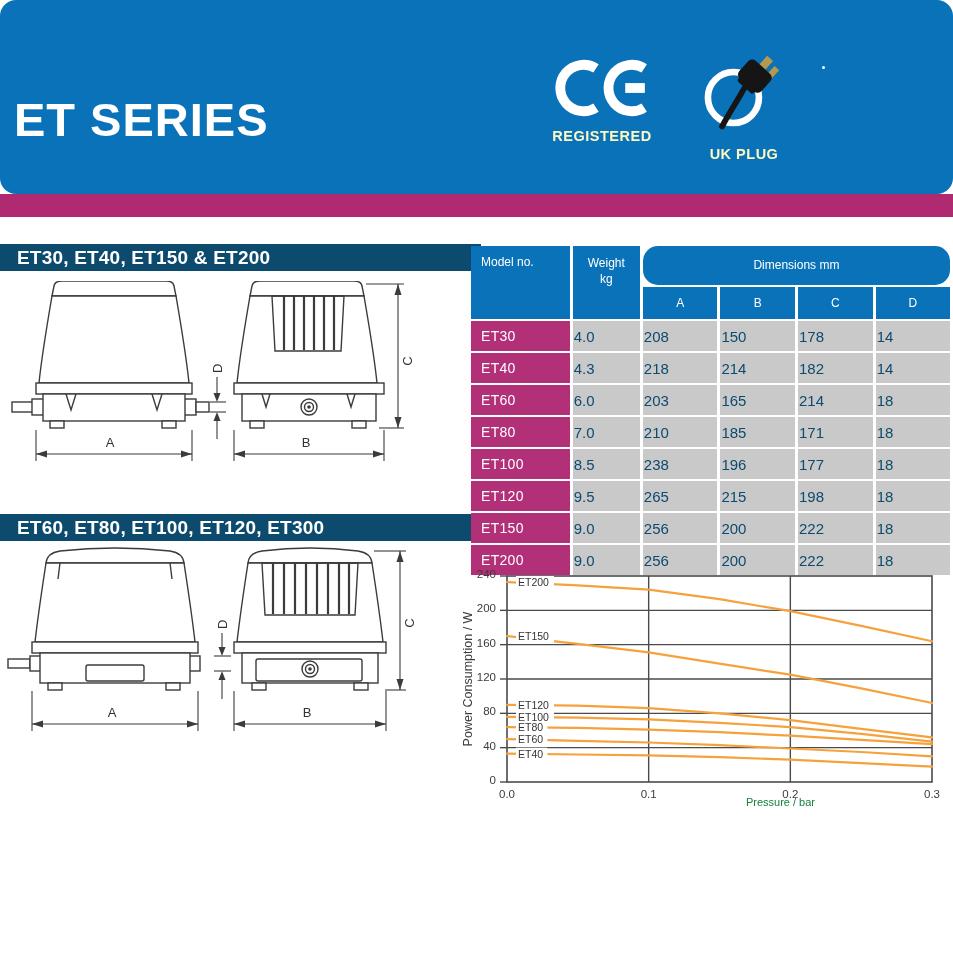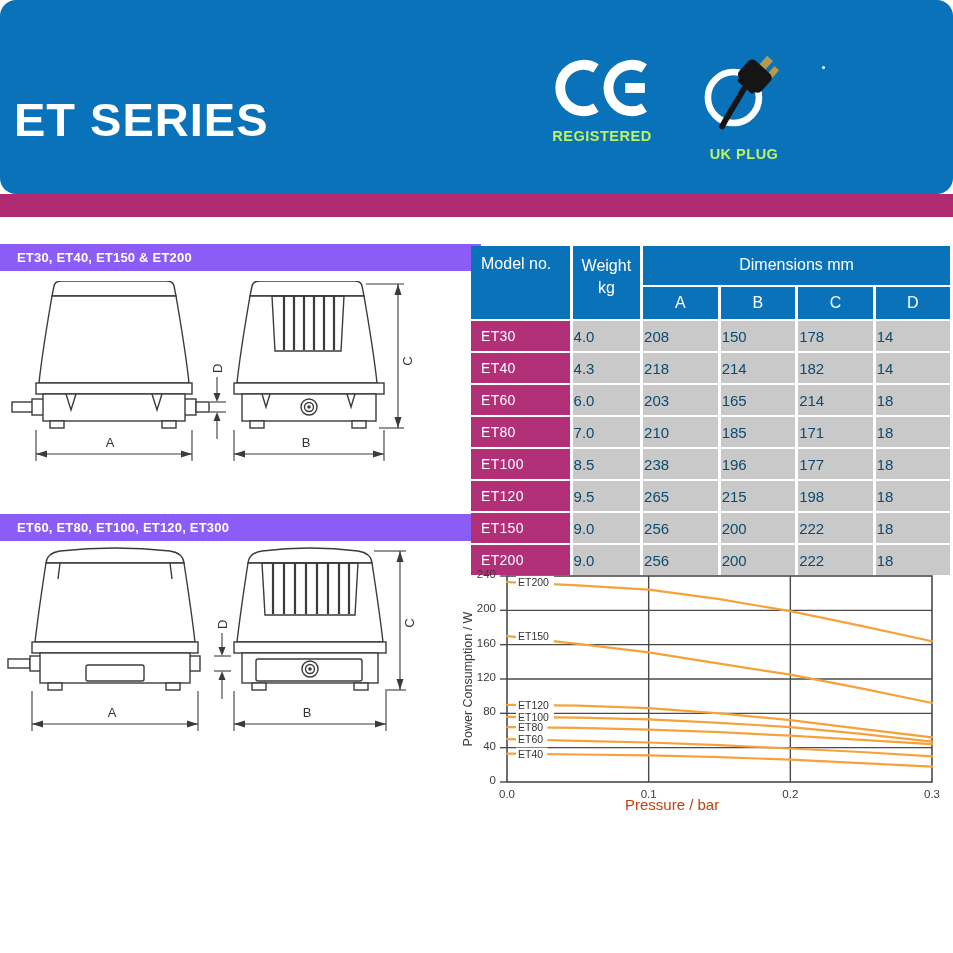--- a/index.html
+++ b/index.html
@@ -5,48 +5,48 @@
   html,body{margin:0;padding:0;background:#fff;}
   body{width:953px;height:953px;font-family:"Liberation Sans",sans-serif;position:relative;overflow:hidden;}
   .page{position:absolute;left:0;top:0;width:953px;height:953px;background:#fff;}
 
   
   .top-band{position:absolute;left:0;top:0;width:953px;height:194px;background:#0a72b8;border-radius:16px;}
   .page-title{position:absolute;left:14px;top:92px;margin:0;color:#fff;font-size:47px;font-weight:800;letter-spacing:1px;}
   .cert{position:absolute;text-align:center;}
   .cert-ce{left:549px;top:56px;width:106px;}
   .cert-plug{left:696px;top:50px;width:96px;}
-  .cert-label{color:#bef264;font-size:14.5px;font-weight:bold;letter-spacing:.5px;margin-top:4px;white-space:nowrap;}
+  .cert-label{color:#fef9c3;font-size:14.5px;font-weight:bold;letter-spacing:.5px;margin-top:4px;white-space:nowrap;}
   .speck{position:absolute;left:822px;top:66px;width:3px;height:3px;background:#fff;border-radius:50%;}
   .stripe{position:absolute;left:0;top:194px;width:953px;height:23px;background:#b02a72;}
 
   
-  .section-bar{position:absolute;left:0;width:481px;height:27px;background:#8b5cf6;color:#fff;
-    font-size:13px;font-weight:bold;line-height:27px;padding-left:17px;box-sizing:border-box;letter-spacing:.2px;}
+  .section-bar{position:absolute;left:0;width:481px;height:27px;background:#0c4a6e;color:#fff;
+    font-size:19px;font-weight:bold;line-height:27px;padding-left:17px;box-sizing:border-box;letter-spacing:.2px;}
   .bar1{top:244px;} .bar2{top:514px;}
   .drawing{position:absolute;left:0;}
   .drawing1{top:281px;} .drawing2{top:547px;}
 
   
   .spec-table{position:absolute;left:468px;top:244px;border-collapse:separate;border-spacing:3px 2px;table-layout:fixed;}
-  .spec-table th{background:#0a72b8;color:#fff;font-weight:normal;font-size:16px;}
+  .spec-table th{background:#0a72b8;color:#fff;font-weight:normal;font-size:12px;}
   .spec-table .th-model{width:90px;text-align:left;padding:9px 0 0 10px;vertical-align:top;height:64px;}
   .spec-table .th-weight{width:66px;padding-top:9px;vertical-align:top;line-height:1.35;}
-  .spec-table .th-dims{height:33px;text-align:center;}
+  .spec-table .th-dims{height:33px;text-align:center;border-radius:15px;}
   .spec-table .th-dimcol{width:74px;height:27px;text-align:center;}
   .spec-table td{height:28px;font-size:15px;margin-top:28px;}
   .spec-table td.model{background:#b23077;color:#fff;font-size:14px;text-align:left;padding-left:10px;letter-spacing:.3px;}
   .spec-table td.val{background:#c9c9c9;color:#0c4a6e;text-align:left;}
 
   
   .chart-panel{position:absolute;left:458px;top:560px;width:495px;height:256px;}
   .chart-svg{position:absolute;left:0;top:0;}
   .chart-svg text.tick{font-family:"Liberation Sans",sans-serif;font-size:11.5px;fill:#3c3c3c;}
   .chart-svg text.slabel{font-family:"Liberation Sans",sans-serif;font-size:10.5px;fill:#333;}
-  .xaxis-title{position:absolute;left:167px;top:236px;width:190px;text-align:left;font-size:15px;color:#c2410c;}
+  .xaxis-title{position:absolute;left:167px;top:236px;width:190px;text-align:right;font-size:11px;color:#15803d;}
   .yaxis-title{position:absolute;left:-70px;top:112px;width:160px;text-align:center;font-size:12.5px;color:#3c3c3c;transform:rotate(-90deg);}
 
   
   .tl{fill:#fff;stroke:#3b3b3b;stroke-width:1.4;}
   .tn{fill:none;stroke:#3b3b3b;stroke-width:1.4;}
   .slat{stroke:#3b3b3b;stroke-width:2.2;}
   .dim{stroke:#3b3b3b;stroke-width:1.1;fill:none;}
   .ah{fill:#3b3b3b;stroke:none;}
   .dimtxt{font-family:"Liberation Sans",sans-serif;font-size:13px;fill:#333;}
 </style>

